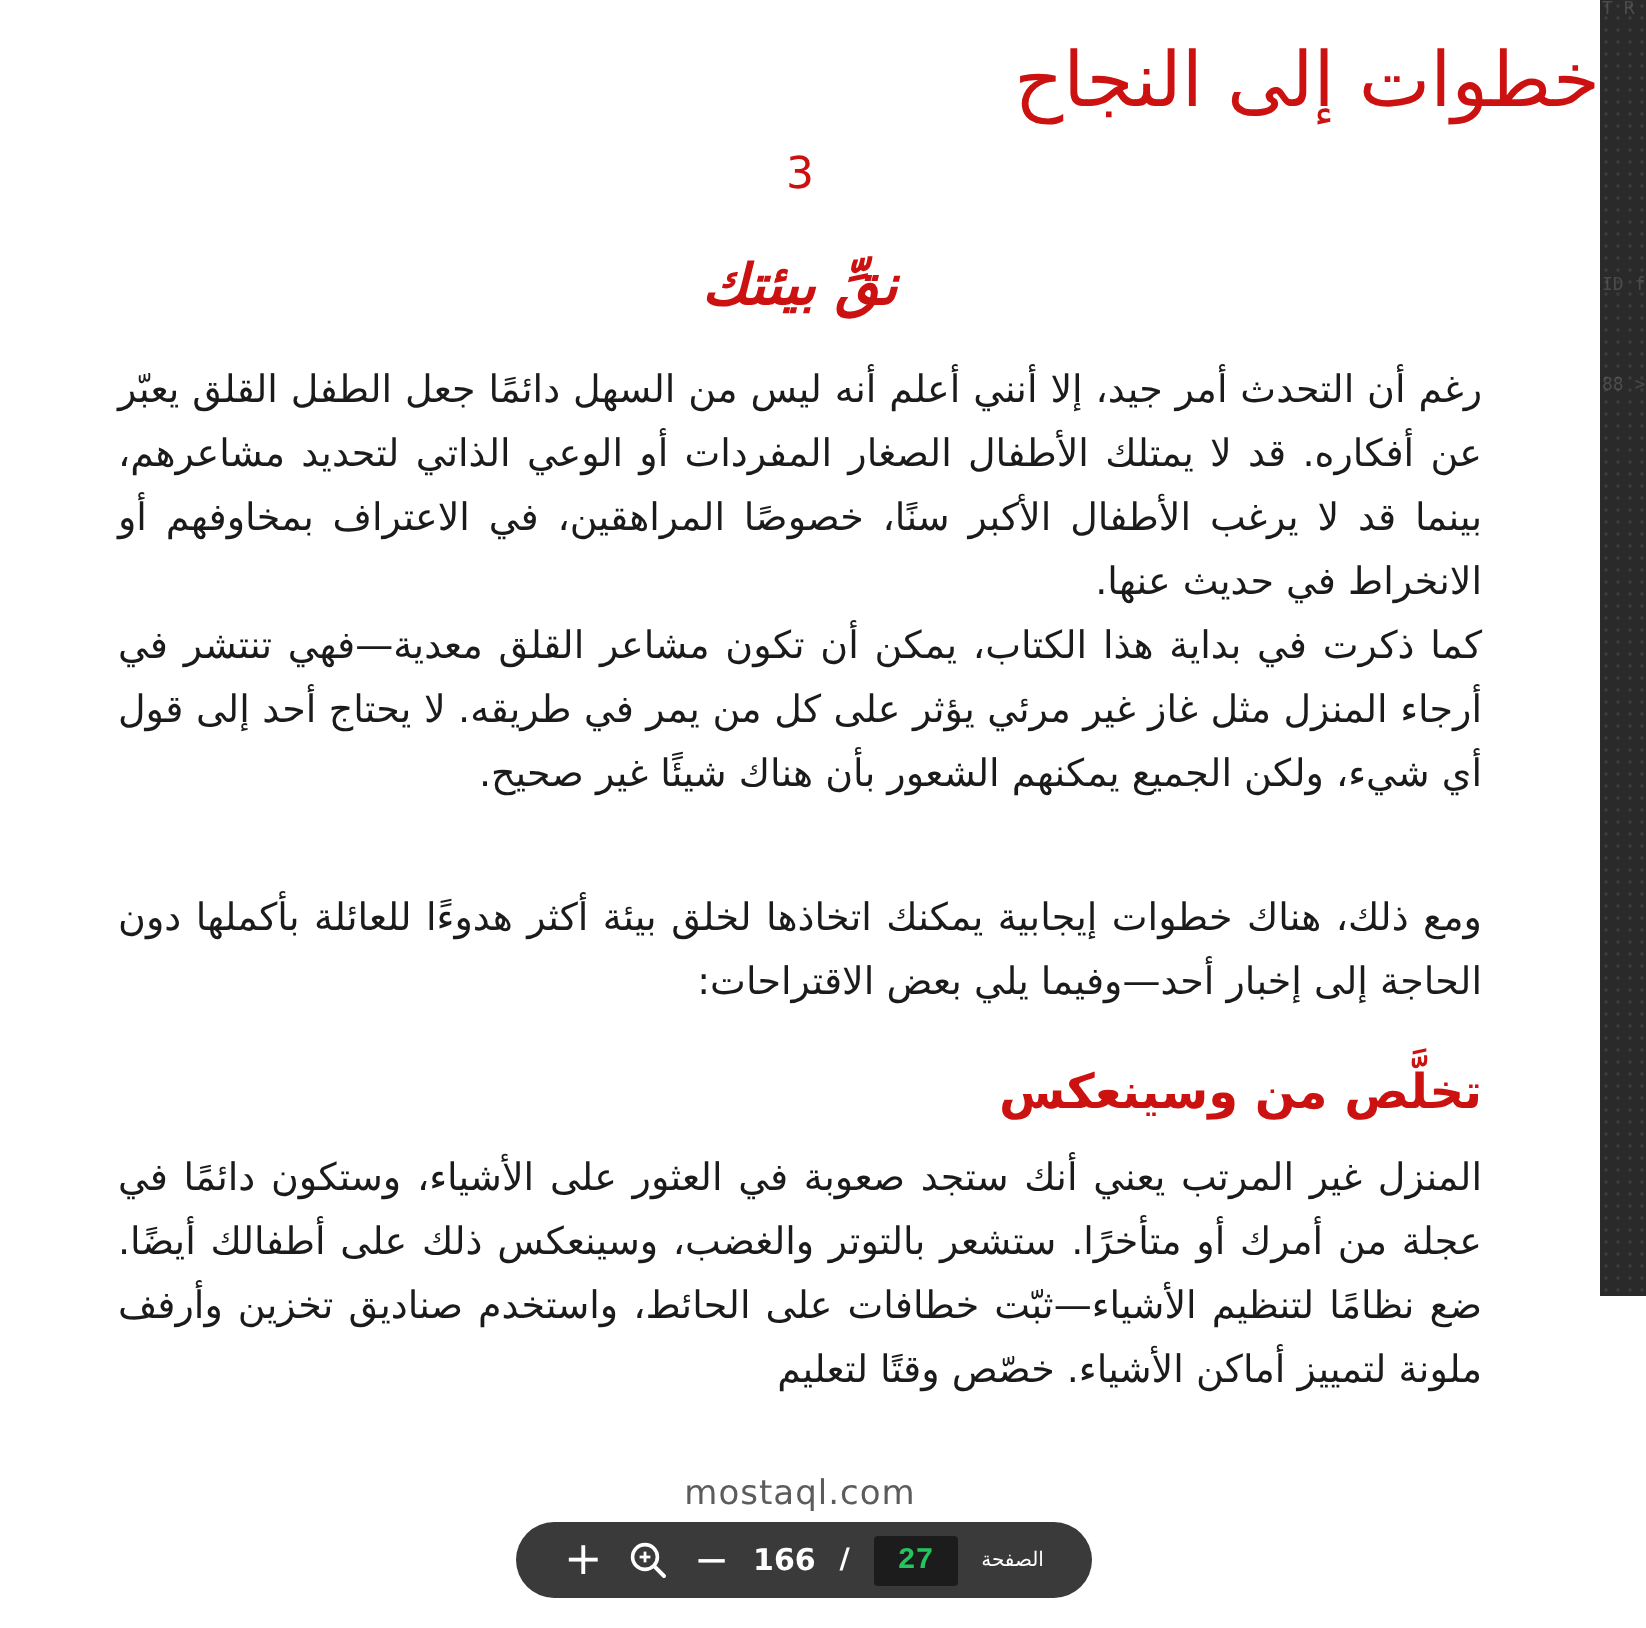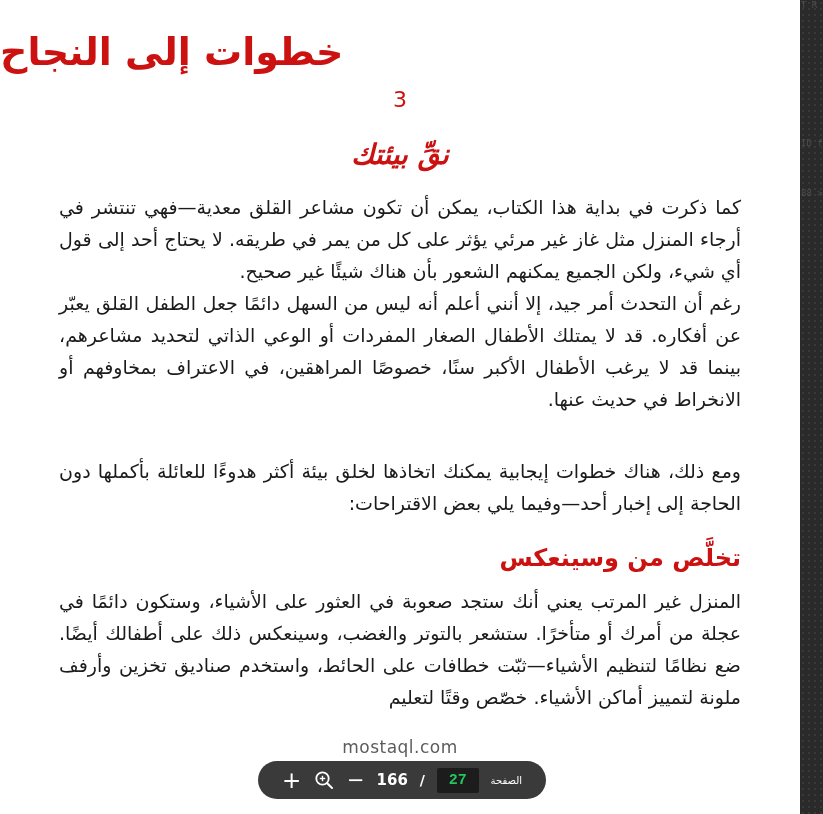--- a/index.html
+++ b/index.html
@@ -9,26 +9,26 @@
     background:#ffffff;
     font-family:"DejaVu Sans", sans-serif;
   }
 
   
   .page {
     position:absolute; top:0; left:0; width:800px; height:814px;
     background:#ffffff; overflow:hidden;
   }
   .book-title {
-    margin-top:28px;
-    text-align:left;
+    margin-top:16px;
+    text-align:right;
     direction:rtl;
     color:#cc1111;
     font-size:38px;
-    font-weight:bold;
+    font-weight:normal;
     line-height:1.3;
   }
   .chapter-num {
     margin-top:10px;
     text-align:center;
     color:#cc1111;
     font-size:22px;
     line-height:1.2;
   }
   .chapter-title {
@@ -59,21 +59,21 @@
     direction:rtl;
     text-align:right;
     color:#cc1111;
     font-size:24px;
     font-weight:bold;
     line-height:1.25;
   }
 
   
   .side-strip {
-    position:absolute; top:0; right:0; width:23px; height:814px;
+    position:absolute; top:0; right:0; width:23px; height:648px;
     background-color:#2a2a2a;
     background-image:radial-gradient(rgba(255,255,255,0.07) 1px, transparent 1px);
     background-size:6px 6px;
     overflow:hidden;
   }
   .side-strip .frag {
     position:absolute; left:1px;
     color:#8a8a8a; opacity:.35;
     font-size:9px; white-space:nowrap;
     font-family:"DejaVu Sans Mono", monospace;
@@ -128,22 +128,22 @@
 </style>
 </head>
 <body>
 
 <div class="page">
   <h1 class="book-title">خطوات إلى النجاح</h1>
   <div class="chapter-num">3</div>
   <h2 class="chapter-title">نقِّ بيئتك</h2>
 
   <div class="body-text">
+    <p>رغم أن التحدث أمر جيد، إلا أنني أعلم أنه ليس من السهل دائمًا جعل الطفل القلق يعبّر عن أفكاره. قد لا يمتلك الأطفال الصغار المفردات أو الوعي الذاتي لتحديد مشاعرهم، بينما قد لا يرغب الأطفال الأكبر سنًا، خصوصًا المراهقين، في الاعتراف بمخاوفهم أو الانخراط في حديث عنها.</p>
     <p>كما ذكرت في بداية هذا الكتاب، يمكن أن تكون مشاعر القلق معدية—فهي تنتشر في أرجاء المنزل مثل غاز غير مرئي يؤثر على كل من يمر في طريقه. لا يحتاج أحد إلى قول أي شيء، ولكن الجميع يمكنهم الشعور بأن هناك شيئًا غير صحيح.</p>
-    <p>رغم أن التحدث أمر جيد، إلا أنني أعلم أنه ليس من السهل دائمًا جعل الطفل القلق يعبّر عن أفكاره. قد لا يمتلك الأطفال الصغار المفردات أو الوعي الذاتي لتحديد مشاعرهم، بينما قد لا يرغب الأطفال الأكبر سنًا، خصوصًا المراهقين، في الاعتراف بمخاوفهم أو الانخراط في حديث عنها.</p>
     <p class="spaced">ومع ذلك، هناك خطوات إيجابية يمكنك اتخاذها لخلق بيئة أكثر هدوءًا للعائلة بأكملها دون الحاجة إلى إخبار أحد—وفيما يلي بعض الاقتراحات:</p>
     <h3 class="section-heading">تخلَّص من وسينعكس</h3>
     <p>المنزل غير المرتب يعني أنك ستجد صعوبة في العثور على الأشياء، وستكون دائمًا في عجلة من أمرك أو متأخرًا. ستشعر بالتوتر والغضب، وسينعكس ذلك على أطفالك أيضًا. ضع نظامًا لتنظيم الأشياء—ثبّت خطافات على الحائط، واستخدم صناديق تخزين وأرفف ملونة لتمييز أماكن الأشياء. خصّص وقتًا لتعليم</p>
   </div>
 </div>
 
 <div class="side-strip">
   <span class="frag frag-1">T R</span>
   <span class="frag frag-2">ID f</span>
   <span class="frag frag-3">88 &gt;</span>

